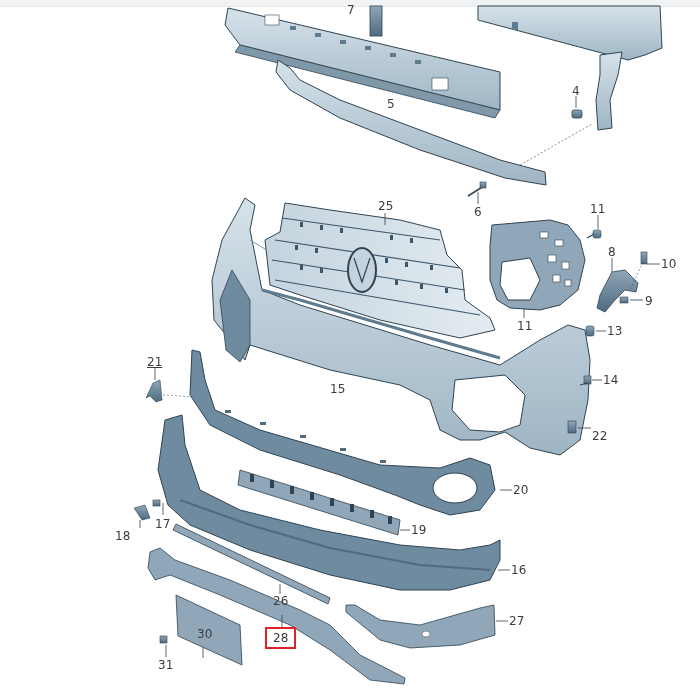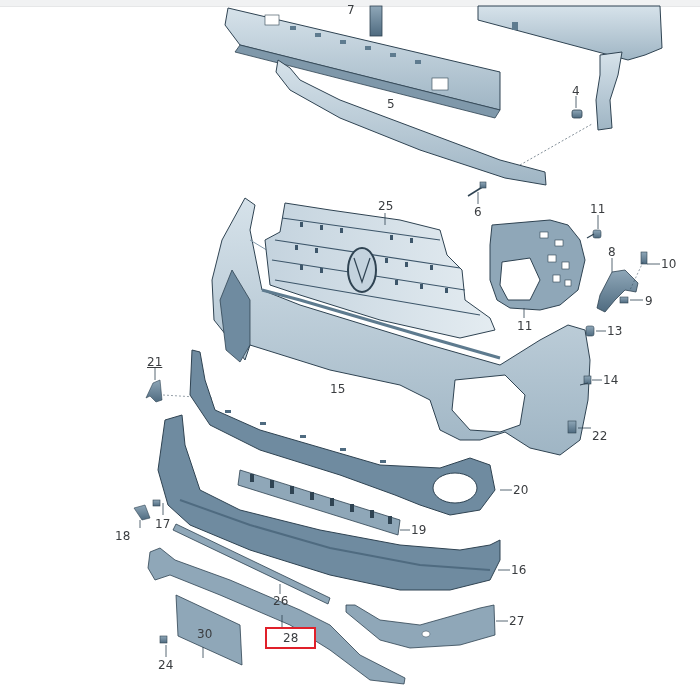--- a/index.html
+++ b/index.html
@@ -1,20 +1,20 @@
 <!DOCTYPE html>
 <html><head>
   <meta charset="utf-8">
   <style>
     html, body { margin: 0; padding: 0; background: #ffffff; }
     body { width: 700px; height: 700px; position: relative; overflow: hidden; font-family: "DejaVu Sans", sans-serif; }
     .topbar { position: absolute; left: 0; top: 0; width: 700px; height: 6px; background: #f1f2f3; border-bottom: 1px solid #e6e7e8; }
     .canvas { position: absolute; left: 0; top: 0; width: 700px; height: 700px; }
     .callout { position: absolute; font-size: 12px; color: #3a3d40; line-height: 12px; white-space: nowrap; font-family: "DejaVu Sans", sans-serif; }
-    .callout.hl { border: 2px solid #e0202a; padding: 3px 16px; background: #fff; }
+    .callout.hl { border: 2px solid #e0202a; padding: 3px 6px; background: #fff; }
   </style>
 </head>
 <body>
 
 <div class="topbar"></div>
 
 <svg class="canvas" viewBox="0 0 700 700" xmlns="http://www.w3.org/2000/svg">
   <defs>
     <linearGradient id="g1" x1="0" y1="0" x2="0" y2="1">
       <stop offset="0" stop-color="#d6e2ea"></stop>
@@ -248,14 +248,14 @@
 <span class="callout" style="left:603px;top:374px;">14</span>
 <span class="callout" style="left:592px;top:422px;margin-top:8px;">22</span>
 <span class="callout" style="left:513px;top:484px;">20</span>
 <span class="callout" style="left:155px;top:518px;text-align:right;">17</span>
 <span class="callout" style="left:115px;top:530px;">18</span>
 <span class="callout" style="left:411px;top:524px;">19</span>
 <span class="callout" style="left:511px;top:564px;">16</span>
 <span class="callout" style="left:273px;top:595px;">26</span>
 <span class="callout" style="left:509px;top:615px;">27</span>
 <span class="callout hl" style="left:265px;top:627px;">28</span>
-<span class="callout" style="left:158px;top:659px;">24</span>
+<span class="callout" style="left:158px;top:659px;">31</span>
 <span class="callout" style="left:197px;top:628px;">30</span>
 
 </body></html>

